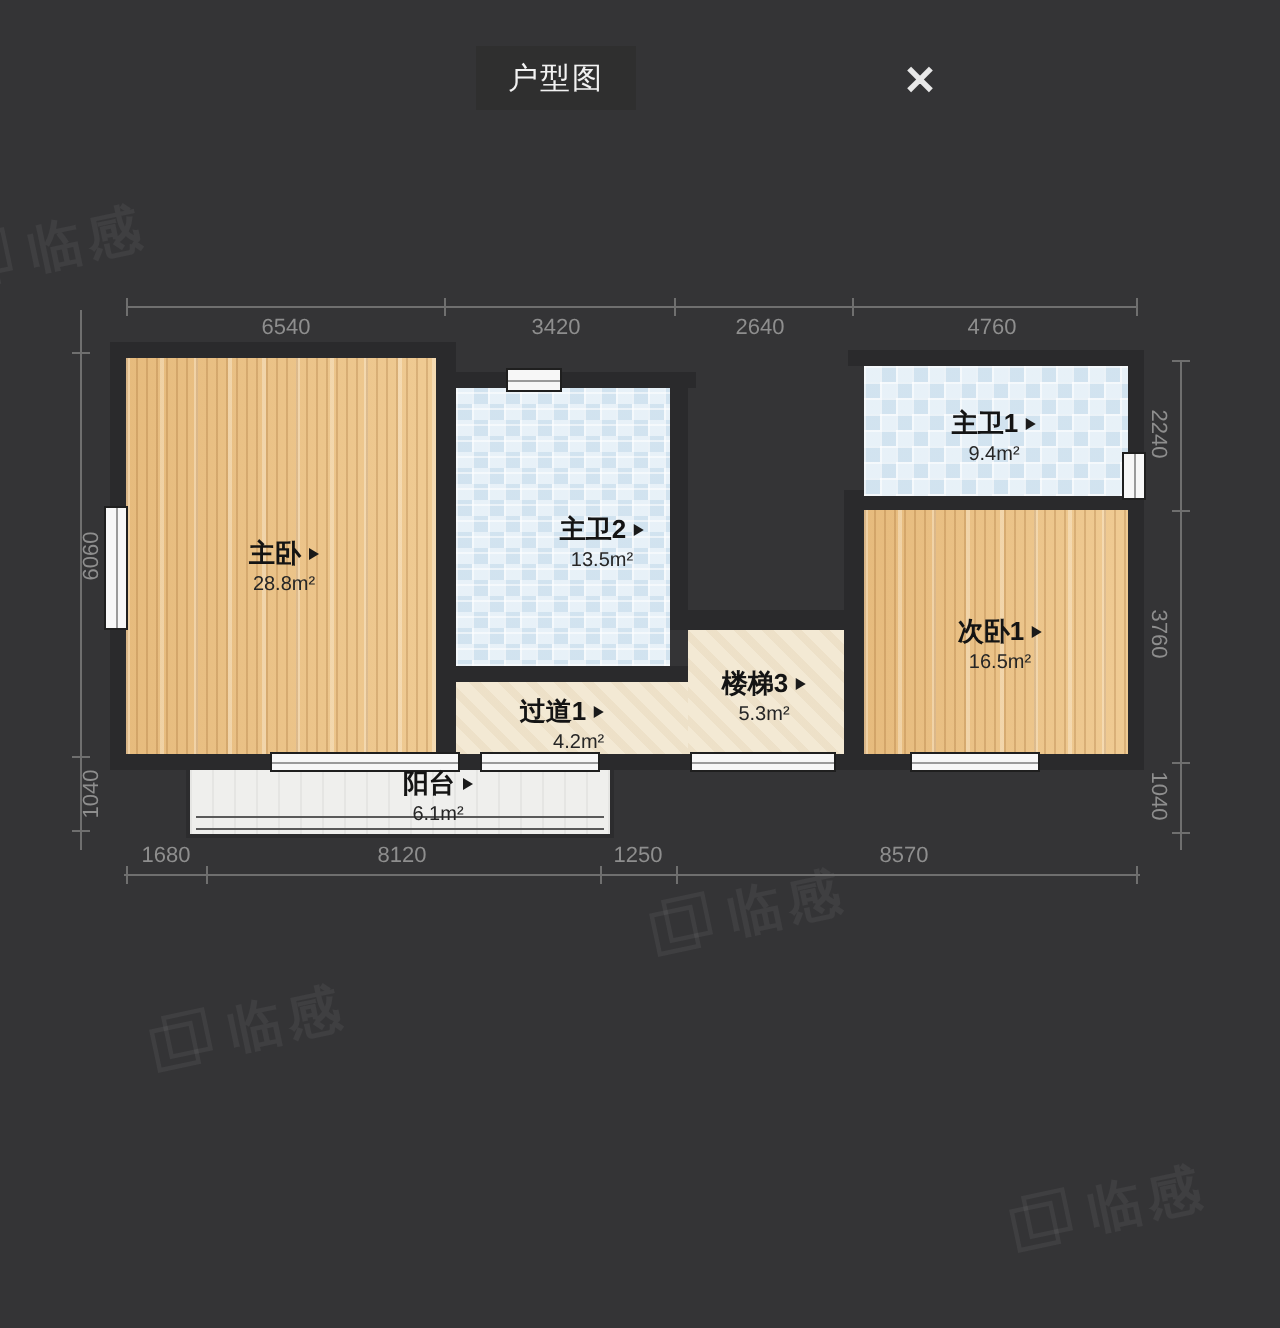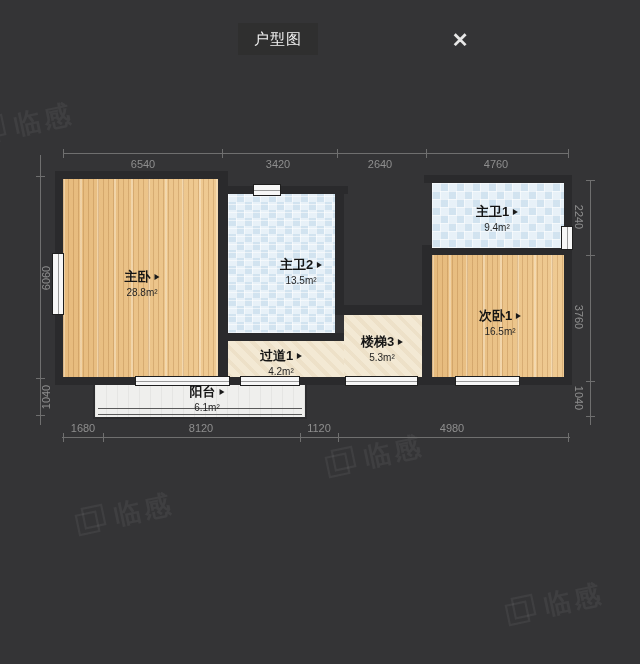--- a/index.html
+++ b/index.html
@@ -156,35 +156,35 @@
       </div>
     <span class="rarea">9.4m²</span>
   </div>
   <div class="rlabel" style="left:500px;top:322px;">
     <div class="rname-row">
         <span class="rname">次卧1</span>
         <span class="rarrow"></span>
       </div>
     <span class="rarea">16.5m²</span>
   </div>
-  <div class="rlabel" style="left:281px;top:362px;">
+  <div class="rlabel" style="left:281px;top:362px;align-items:flex-end;">
     <div class="rname-row">
         <span class="rname">过道1</span>
         <span class="rarrow"></span>
       </div>
     <span class="rarea">4.2m²</span>
   </div>
   <div class="rlabel" style="left:382px;top:348px;">
     <div class="rname-row">
         <span class="rname">楼梯3</span>
         <span class="rarrow"></span>
       </div>
     <span class="rarea">5.3m²</span>
   </div>
-  <div class="rlabel" style="left:207px;top:398px;">
+  <div class="rlabel" style="left:219px;top:398px;">
     <div class="rname-row">
         <span class="rname">阳台</span>
         <span class="rarrow"></span>
       </div>
     <span class="rarea">6.1m²</span>
   </div>
 
   <div class="dline" style="left:63px;top:153px;width:505px;height:1px;"></div>
   <div class="dtick-v" style="left:63px;top:149px;"></div>
   <div class="dtick-v" style="left:222px;top:149px;"></div>
@@ -197,22 +197,22 @@
   <div class="dlabel" style="left:496px;top:164px;">4760</div>
 
   <div class="dline" style="left:62px;top:437px;width:508px;height:1px;"></div>
   <div class="dtick-v" style="left:63px;top:433px;"></div>
   <div class="dtick-v" style="left:103px;top:433px;"></div>
   <div class="dtick-v" style="left:300px;top:433px;"></div>
   <div class="dtick-v" style="left:338px;top:433px;"></div>
   <div class="dtick-v" style="left:568px;top:433px;"></div>
   <div class="dlabel" style="left:83px;top:428px;">1680</div>
   <div class="dlabel" style="left:201px;top:428px;">8120</div>
-  <div class="dlabel" style="left:319px;top:428px;">1120</div>
-  <div class="dlabel" style="left:452px;top:428px;">4980</div>
+  <div class="dlabel" style="left:319px;top:428px;">1250</div>
+  <div class="dlabel" style="left:452px;top:428px;">8570</div>
 
   <div class="dline" style="left:40px;top:155px;width:1px;height:270px;"></div>
   <div class="dtick-h" style="left:36px;top:176px;"></div>
   <div class="dtick-h" style="left:36px;top:378px;"></div>
   <div class="dtick-h" style="left:36px;top:415px;"></div>
   <div class="dlabel rot-l" style="left:46px;top:278px;">6060</div>
   <div class="dlabel rot-l" style="left:46px;top:397px;">1040</div>
 
   <div class="dline" style="left:590px;top:180px;width:1px;height:245px;"></div>
   <div class="dtick-h" style="left:586px;top:180px;"></div>

